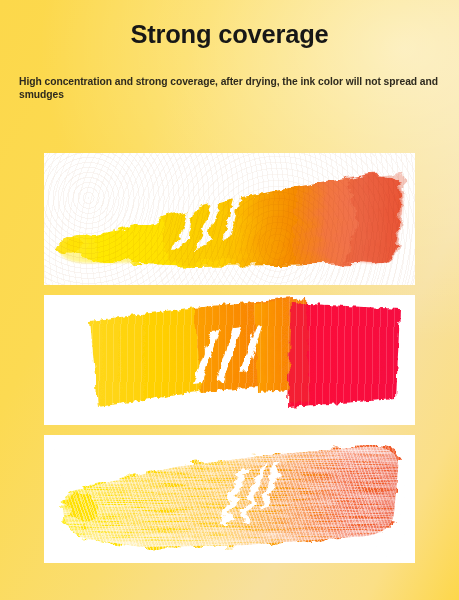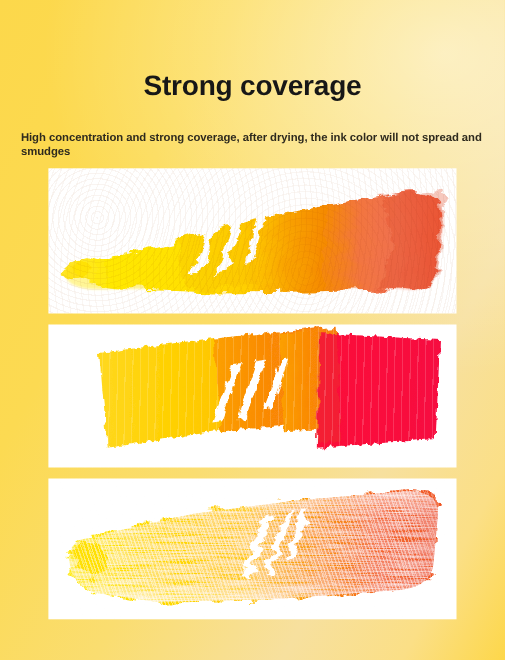--- a/index.html
+++ b/index.html
@@ -23,21 +23,21 @@
       linear-gradient(118deg, #FCD84B 0%, #FCDA52 28%, #FADD70 52%, #F7E09E 74%, #FBDF86 88%, #FDD74A 100%);
   }
 
   
   #header {
     position: absolute;
     top: 0; left: 0; right: 0;
   }
   #title {
     margin: 0;
-    padding-top: 64px;
+    padding-top: 20px;
     text-align: center;
     font-size: 25.5px;
     font-weight: bold;
     letter-spacing: -0.2px;
     color: #171717;
     line-height: 1.1;
   }
   #subtitle {
     margin: 0;
     padding: 28px 12px 0 19px;

